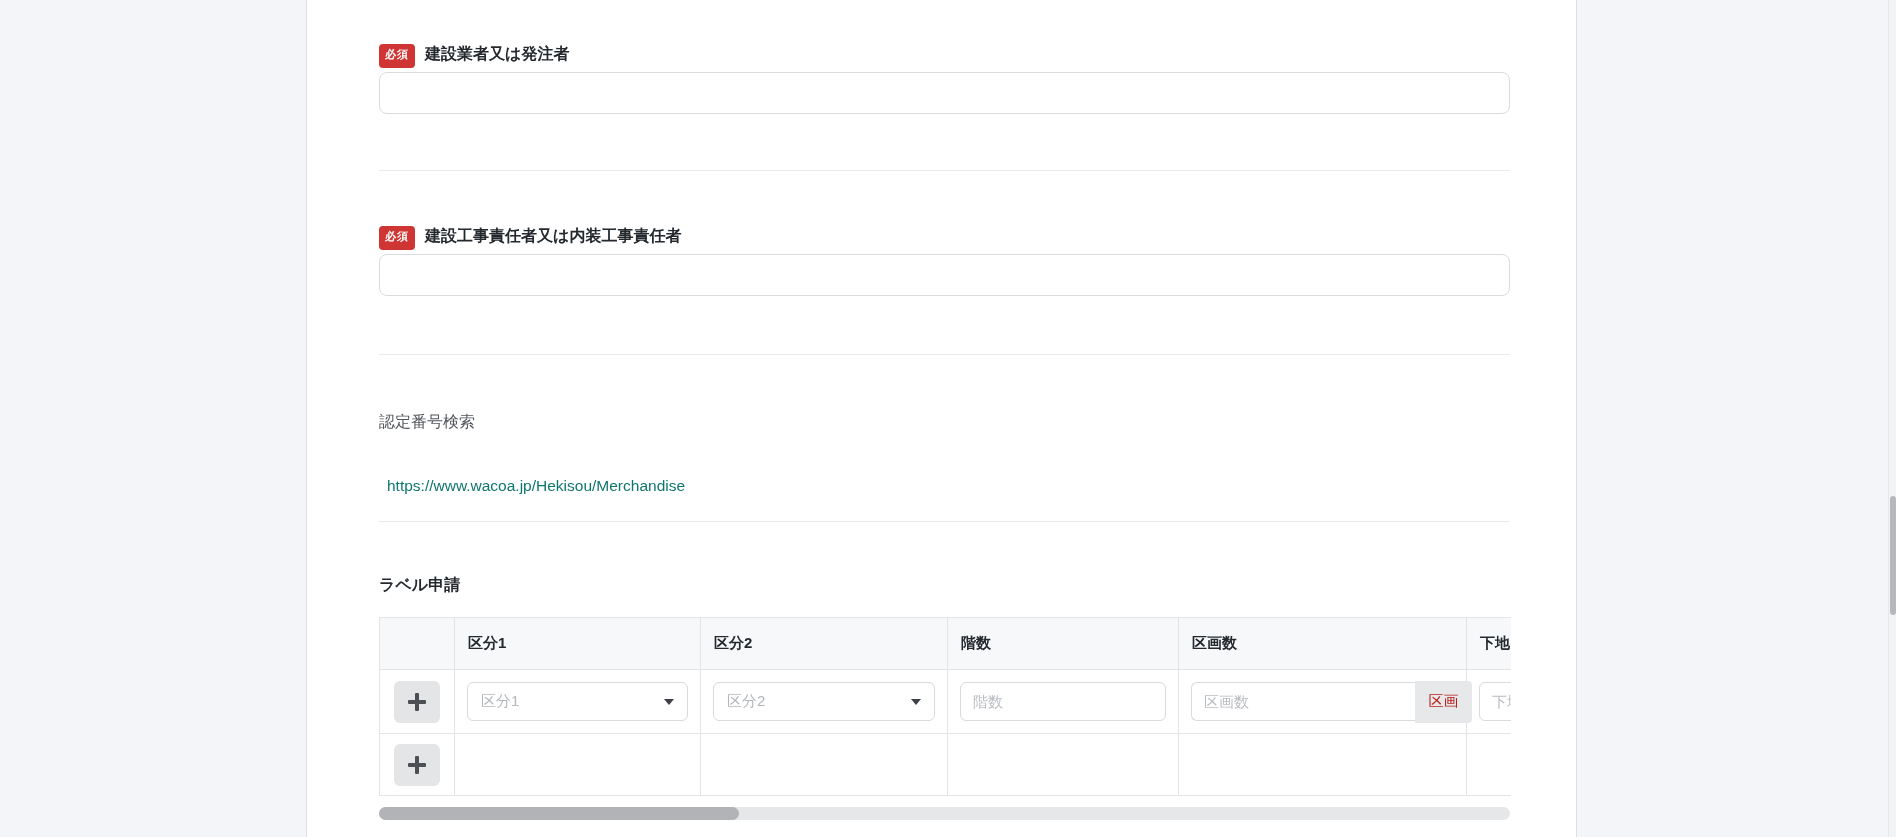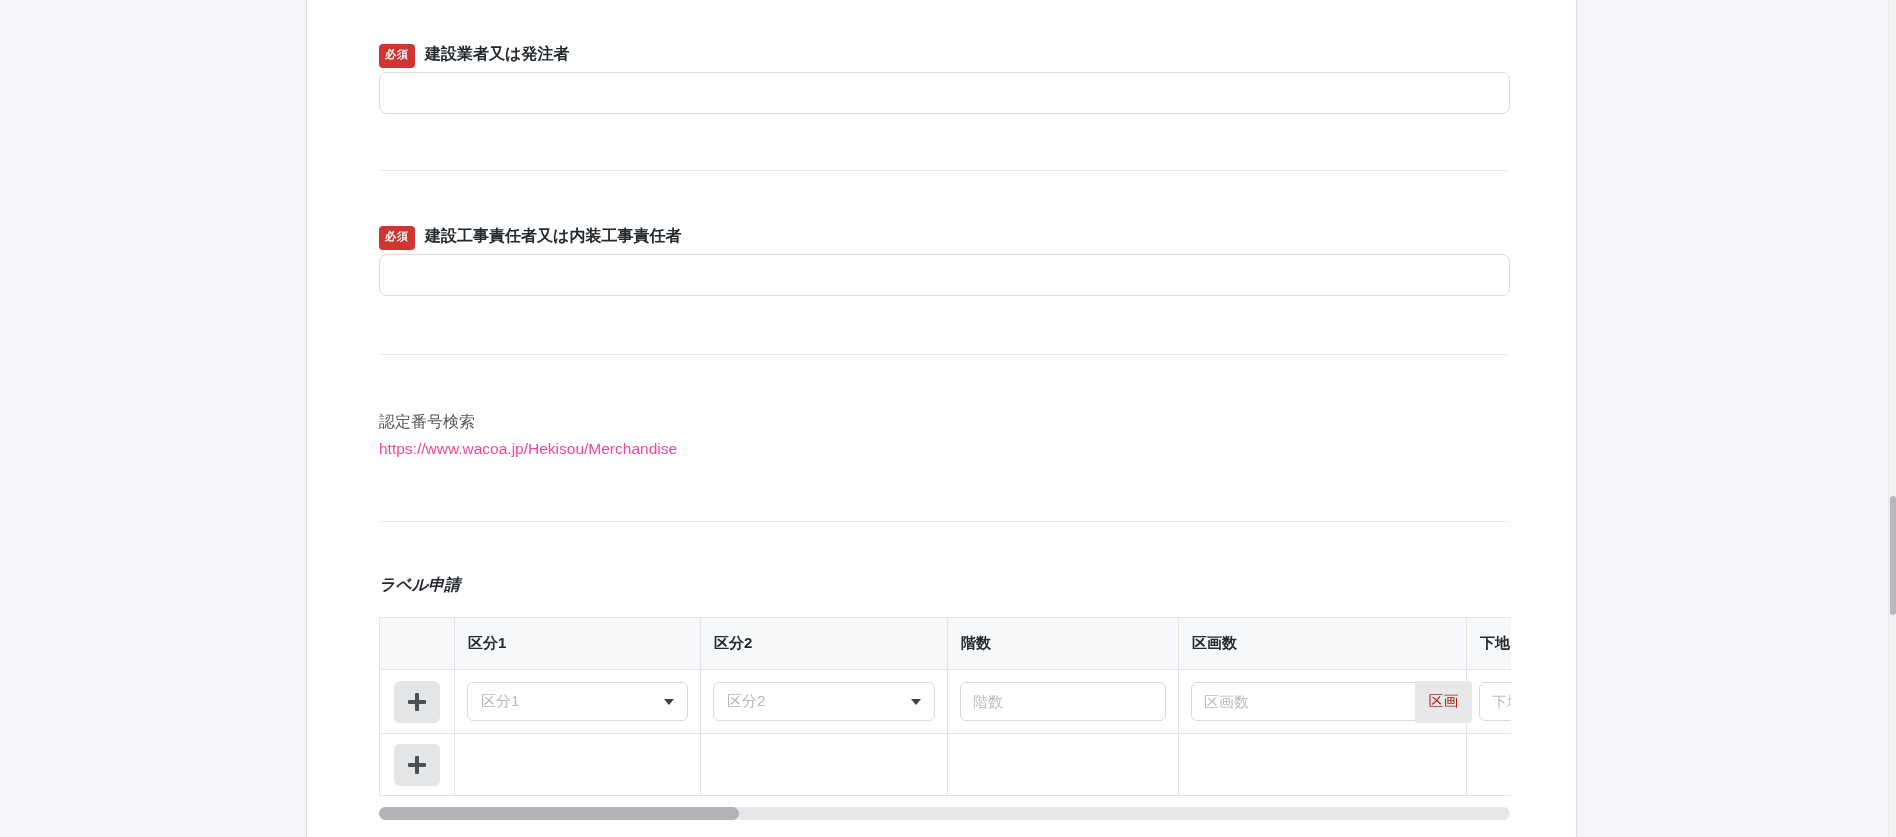--- a/index.html
+++ b/index.html
@@ -24,23 +24,23 @@
   }
   .field-label { font-size:16px; font-weight:700; color:#24292e; }
   .text-input {
     position:absolute; left:0; width:1131px; height:42px;
     border:1px solid #d9dbdf; border-radius:8px; background:#fff;
     font-size:15px; padding:0 12px; font-family:inherit; outline:none;
   }
   .divider { position:absolute; left:0; width:1131px; height:1px; background:#eaebee; }
 
   .cert-label { position:absolute; left:0; font-size:16px; color:#53565c; }
-  .cert-link  { position:absolute; left:0; font-size:15.5px; color:#ec4899; text-decoration:none; }
-
-  .table-heading { position:absolute; left:0; display:flex; align-items:baseline; gap:38px; white-space:nowrap;font-style:italic; }
+  .cert-link  { position:absolute; left:8px; font-size:15.5px; color:#0f766e; text-decoration:none;margin-top:37px; }
+
+  .table-heading { position:absolute; left:0; display:flex; align-items:baseline; gap:38px; white-space:nowrap; }
   .table-heading .title { font-size:16px; font-weight:700; }
   .table-heading .note  { font-size:15px; font-weight:700; }
 
   .table-clip { position:absolute; top:617px; left:0; width:1132px; height:186px; overflow:hidden; }
   table { border-collapse:collapse; table-layout:fixed; width:1486px;padding-left:41px; }
   th, td { border:1px solid #e3e4e8; }
   th {
     background:#f7f8fa; height:52px; font-size:15px; font-weight:700;
     color:#24292e; text-align:left; padding:0 0 0 13px; vertical-align:middle;
   }

